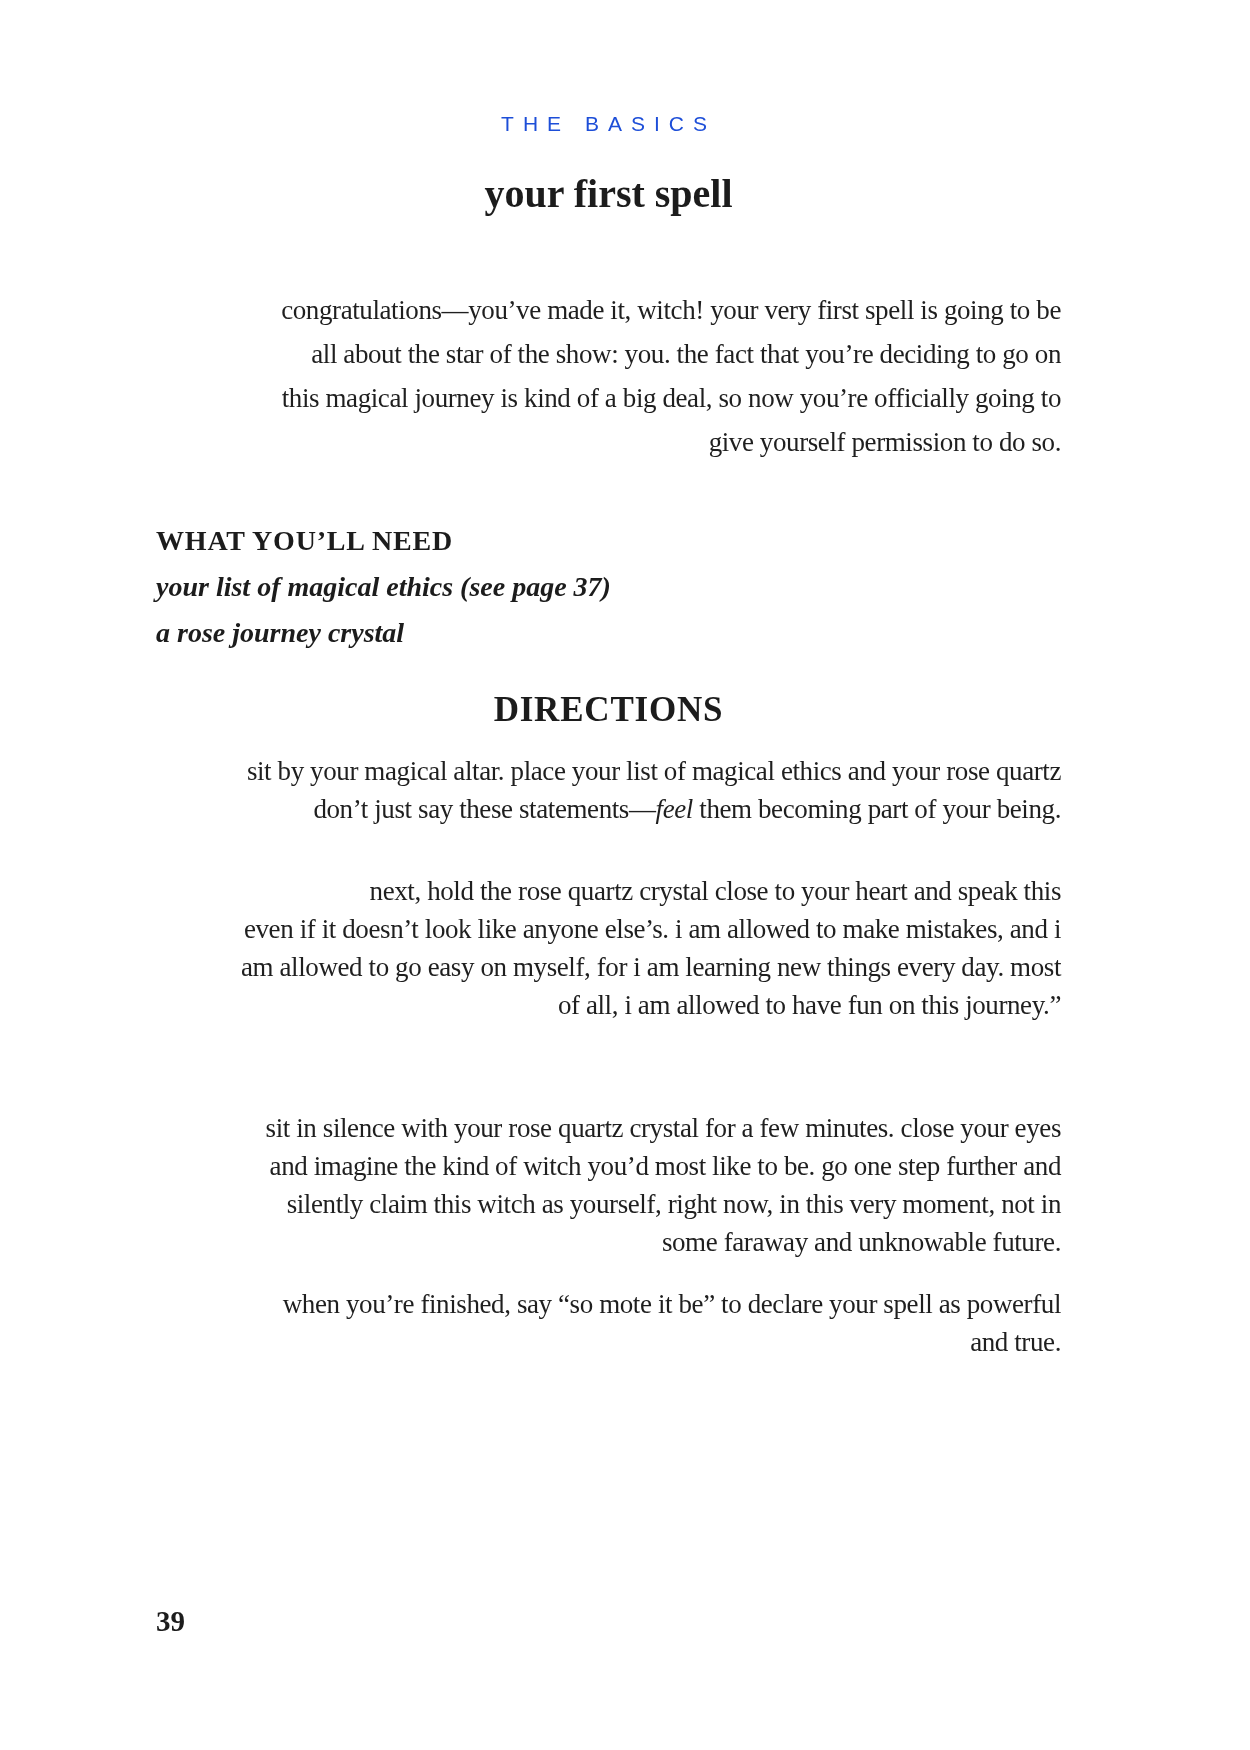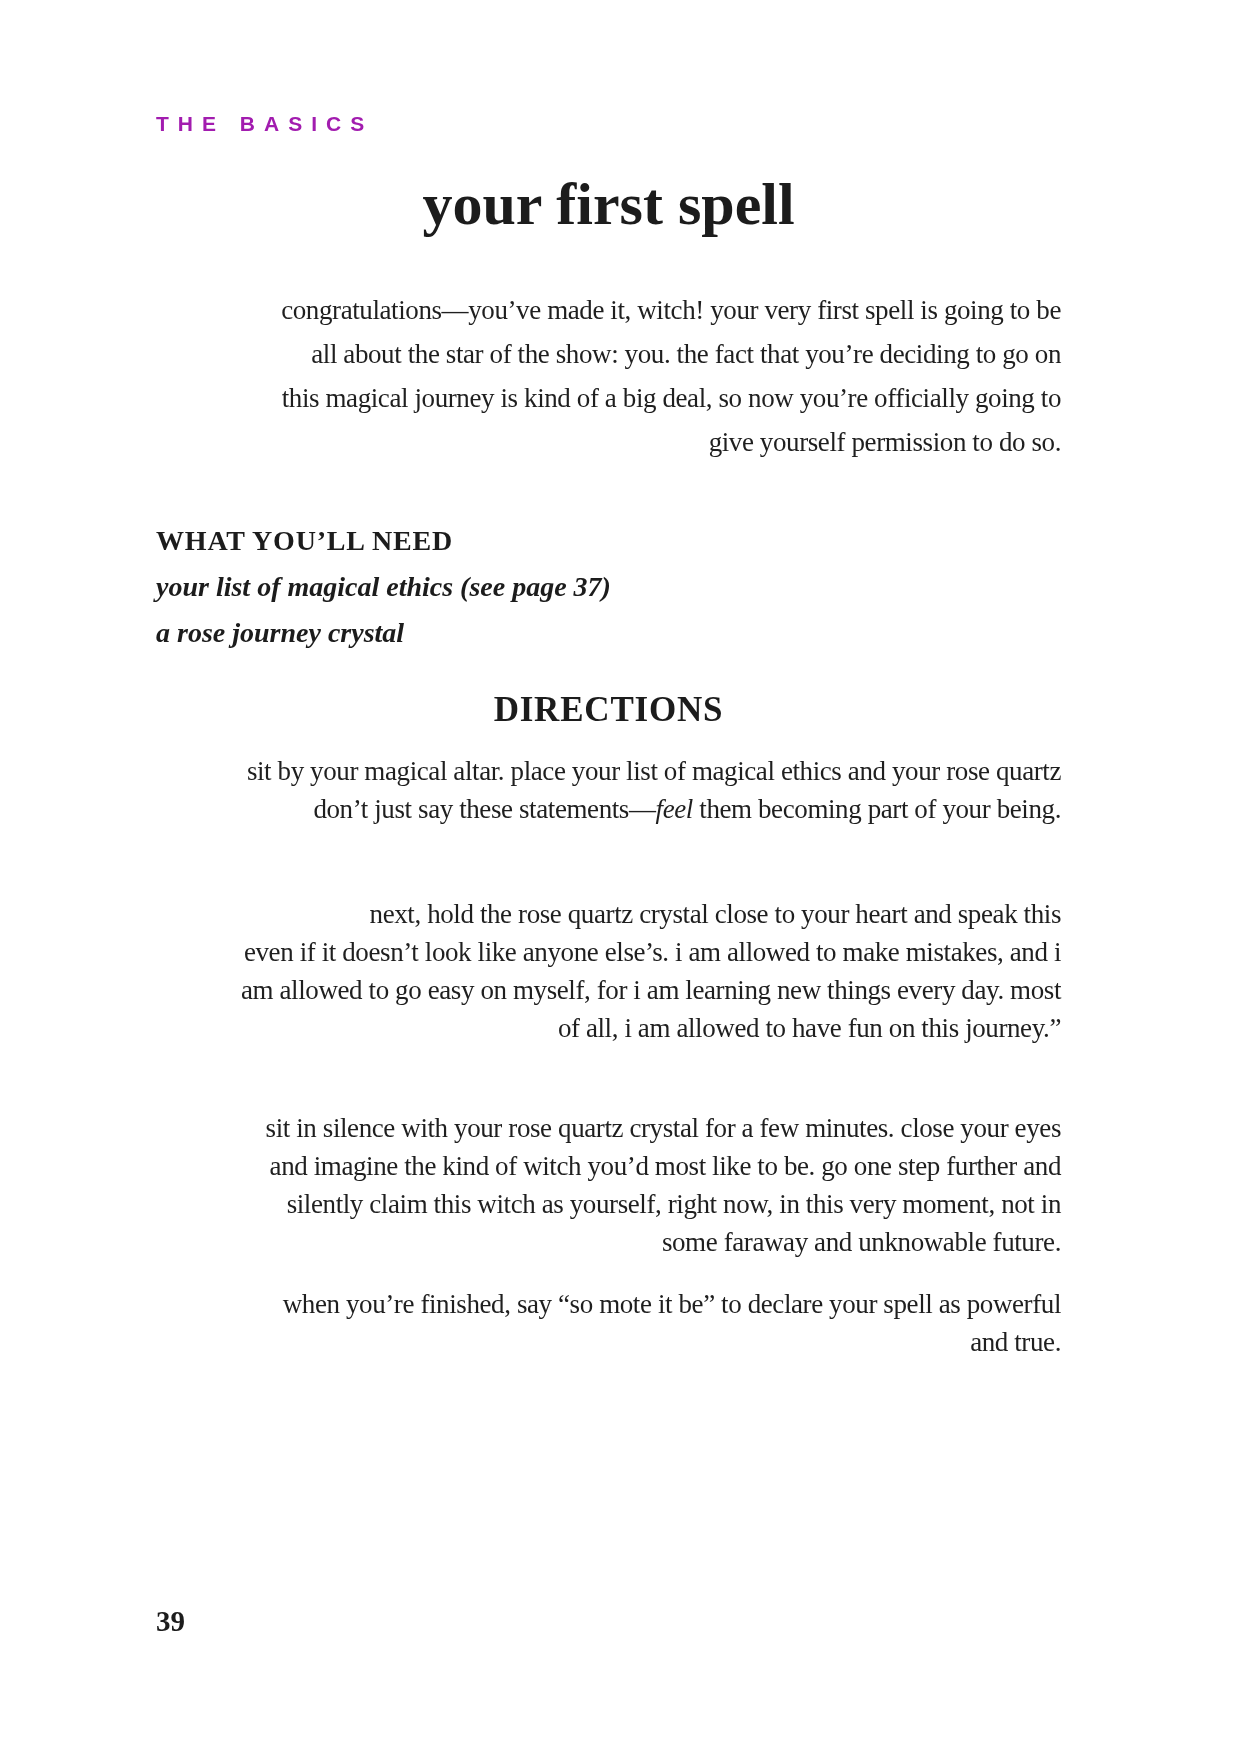--- a/index.html
+++ b/index.html
@@ -8,46 +8,46 @@
     width:1250px;height:1750px;
     margin:0 auto;
     background:#ffffff;
     font-family:"Liberation Serif",serif;
     color:#212121;
     overflow:hidden;
   }
   .content{position:absolute;left:156px;top:0;width:905px;}
   .kicker{
     position:absolute;left:0;top:112px;width:100%;
-    text-align:left;
+    text-align:center;
     font-family:"Liberation Sans",sans-serif;
-    font-size:21px;font-weight:700;
+    font-size:21px;font-weight:400;
     letter-spacing:9px;
-    color:#a21caf;
+    color:#1d4ed8;
   }
   .title{
     position:absolute;left:0;top:170px;width:100%;
     text-align:center;
-    font-size:60px;font-weight:700;
+    font-size:40px;font-weight:700;
     letter-spacing:0px;
     color:#1c1c1c;
   }
   .para{position:absolute;left:0;width:100%;text-align:right;}
   .para .ln{
     display:block;
     white-space:nowrap;
     font-size:27px;
     letter-spacing:-0.4px;
     color:#1f1f1f;
   }
   .intro{top:288px;}
   .intro .ln{line-height:44px;}
   .dir-para .ln{line-height:38px;}
   .p1{top:752px;}
-  .p2{top:895px;}
+  .p2{top:872px;}
   .p3{top:1109px;}
   .p4{top:1285px;}
   .need-block{position:absolute;left:0;top:518px;width:100%;text-align:left;}
   .need-heading{
     font-size:28px;font-weight:700;
     letter-spacing:0.8px;line-height:46px;
     color:#1c1c1c;
   }
   .need-item{
     font-size:28px;font-weight:700;font-style:italic;

